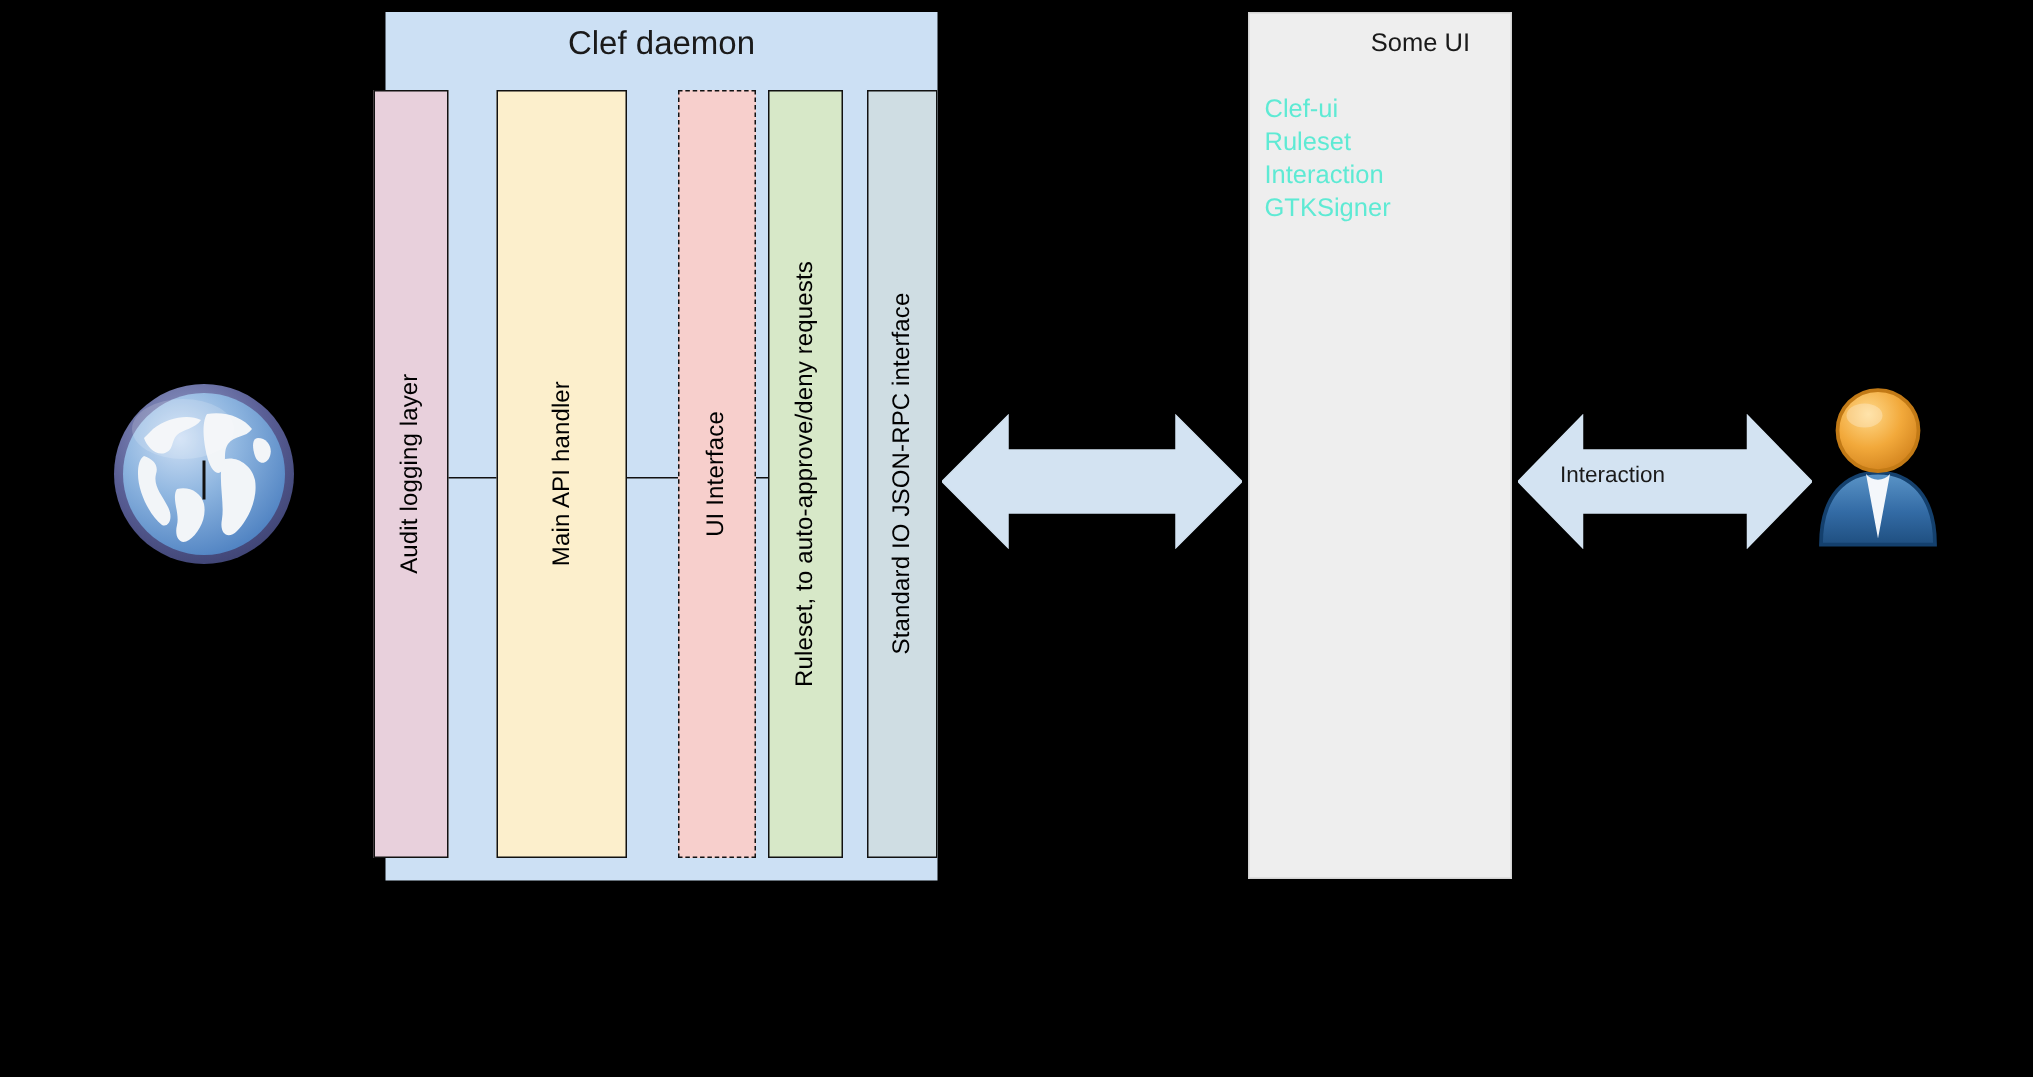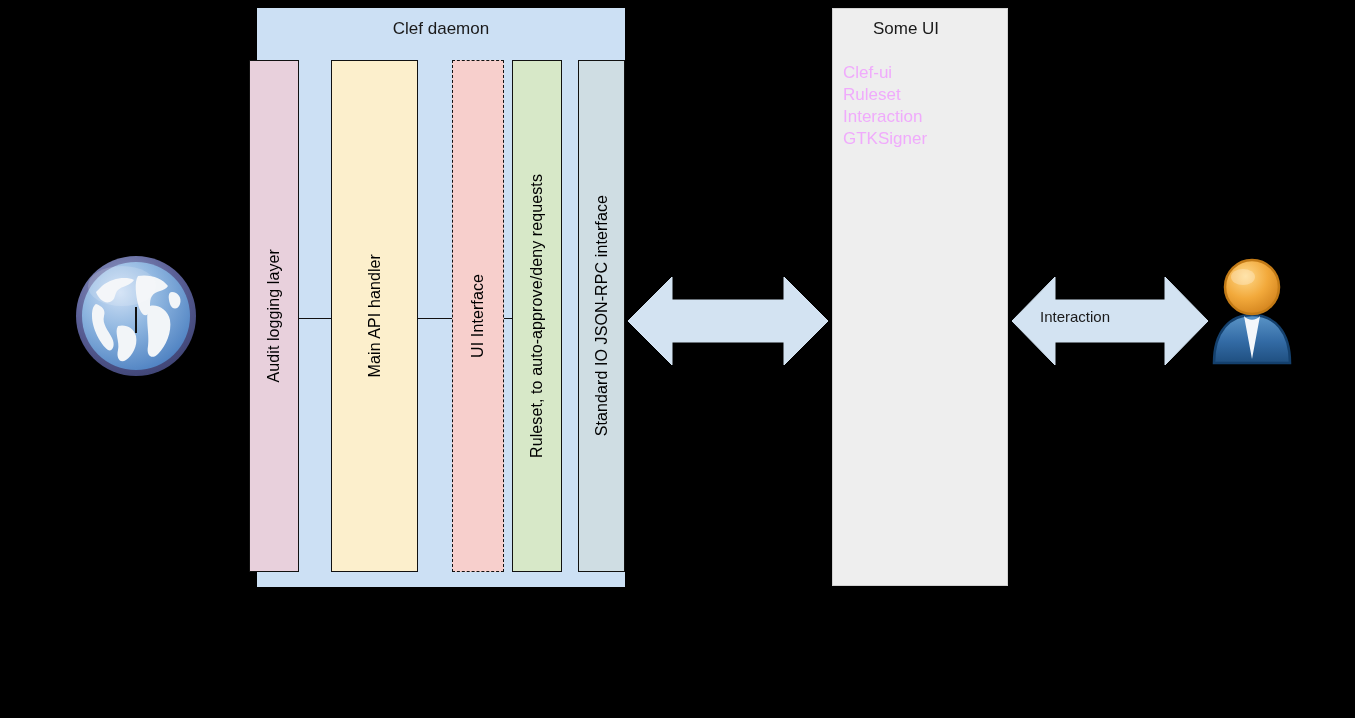--- a/index.html
+++ b/index.html
@@ -32,21 +32,21 @@
     height: 579px;
     background: #CCE0F4;
     box-sizing: border-box;
   }
   .daemon-title {
     position: absolute;
     left: 257px;
     top: 18px;
     width: 368px;
     text-align: center;
-    font-size: 17px;
+    font-size: 22px;
     line-height: 22px;
     color: #1a1a1a;
   }
 
   
   .vbox {
     position: absolute;
     top: 60px;
     height: 512px;
     box-sizing: border-box;
@@ -93,33 +93,33 @@
     height: 578px;
     background: #EEEEEE;
     box-sizing: border-box;
     border: 1px solid #d2d2d2;
   }
   .someui-title {
     position: absolute;
     left: 832px;
     top: 18px;
     width: 148px;
-    text-align: center;
+    text-align: right;
     font-size: 17px;
     line-height: 22px;
     color: #1a1a1a;
   }
   .someui-list {
     position: absolute;
     left: 843px;
     top: 62px;
     width: 160px;
     font-size: 17px;
     line-height: 22px;
-    color: #f0abfc;
+    color: #5eead4;
   }
   .someui-list div { white-space: nowrap; }
 
   
   .arrow {
     position: absolute;
     overflow: visible;
   }
   .arrow-label {
     position: absolute;

